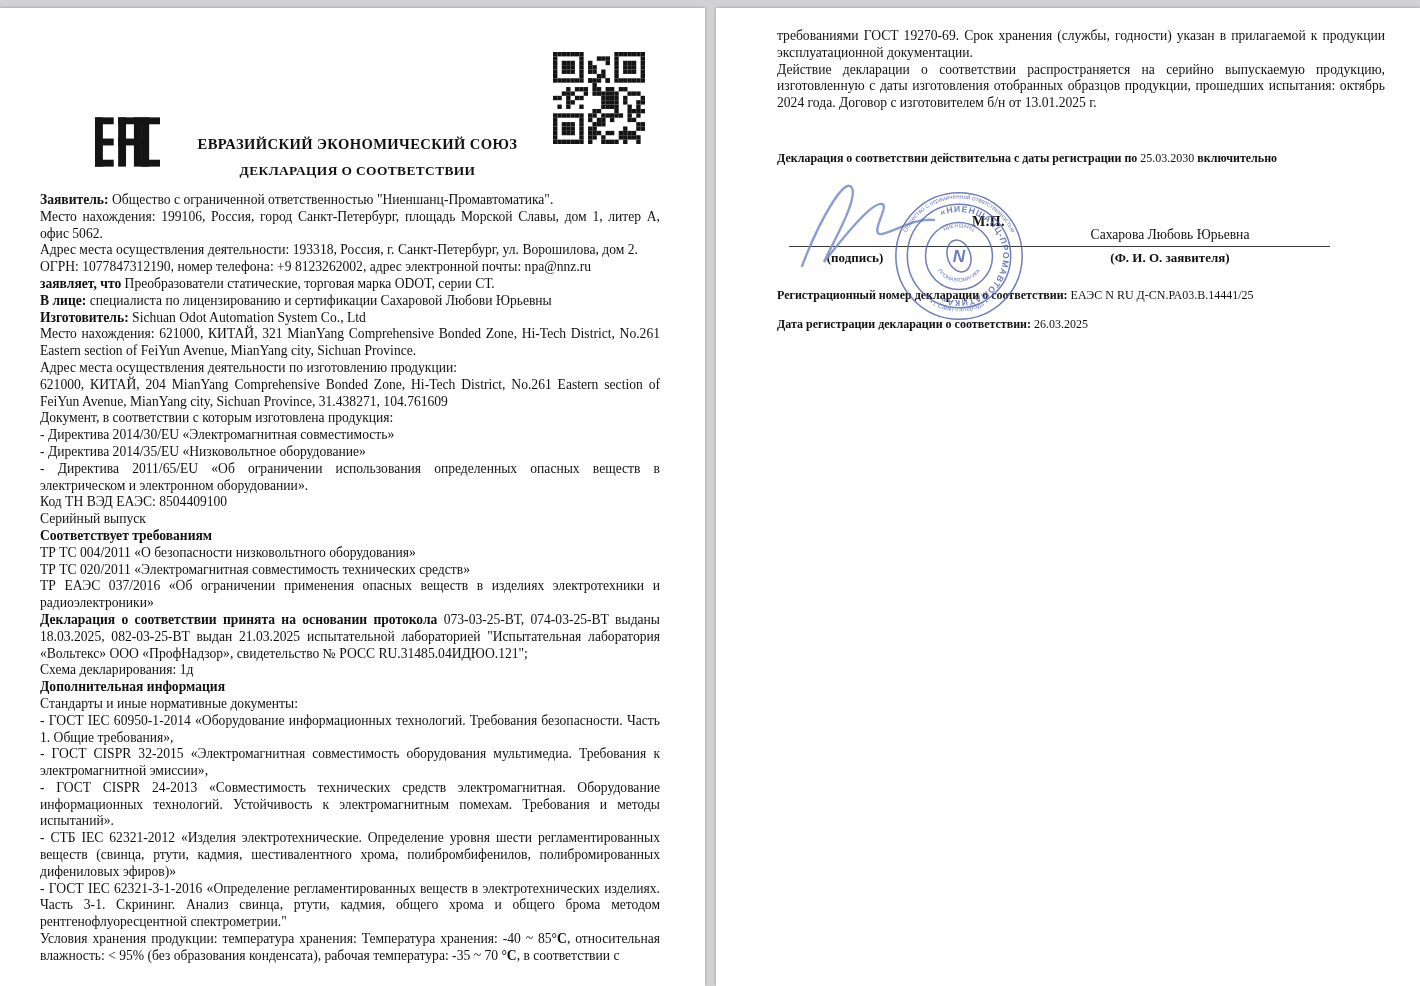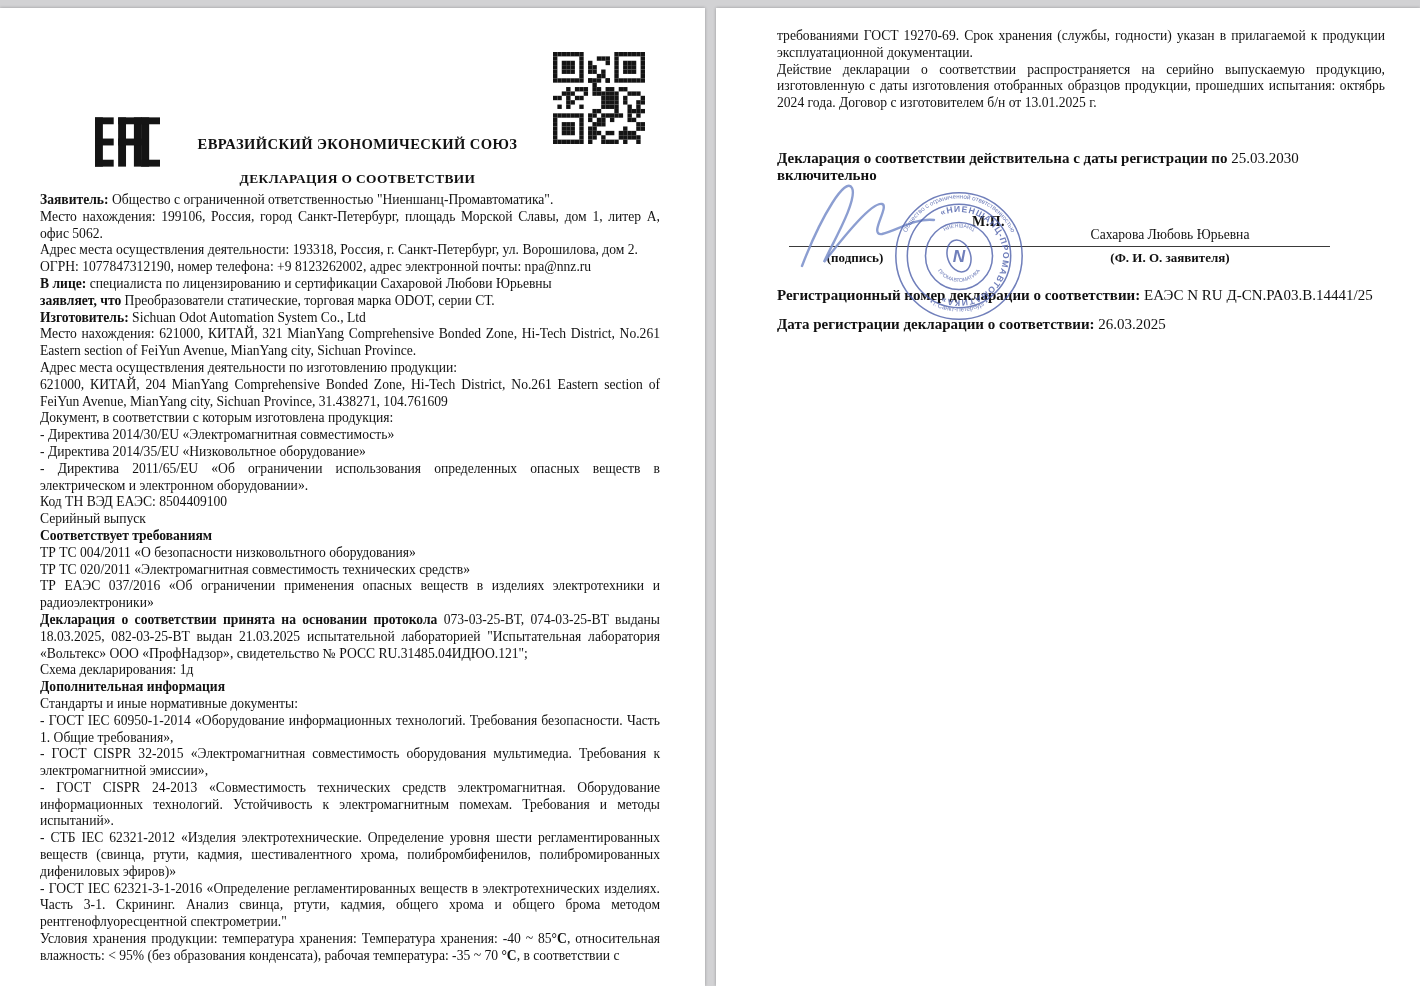--- a/index.html
+++ b/index.html
@@ -6,22 +6,22 @@
   .canvas{position:relative;width:1420px;height:986px;background:#d2d2d4;overflow:hidden;
           font-family:"Liberation Serif",serif;color:#111;}
   .page{position:absolute;top:8px;height:978px;background:#ffffff;box-shadow:0 0 3px rgba(0,0,0,.28);}
   #pageL{left:0;width:705px;}
   #pageR{left:716px;width:704px;}
   .abs{position:absolute;}
   p.doc{margin:0;text-align:justify;font-size:13.6px;line-height:16.8px;}
   .b{font-weight:bold;}
   .titles{text-align:center;font-family:Liberation Serif, serif;font-weight:bold;}
   .t1{font-size:14.6px;letter-spacing:.4px;}
-  .t2{font-size:13.4px;letter-spacing:.4px;margin-top:18px;}
-  .runs{font-size:15px;line-height:16.8px;}
+  .t2{font-size:13.4px;letter-spacing:.4px;margin-top:10px;}
+  .runs{font-size:12px;line-height:16.8px;}
   .rule{border-top:1.5px solid #3a3a3a;height:0;}
   .cap{font-weight:bold;font-size:13px;text-align:center;}
   .name{font-size:13.6px;text-align:center;}
   .mp{font-weight:bold;font-size:14px;letter-spacing:.5px;}
   svg text{font-family:"Liberation Sans",sans-serif;}
 </style>
 </head>
 <body>
 
 <div class="canvas">
@@ -276,22 +276,22 @@
     <div class="abs titles" style="left:40px;top:128px;width:635px">
       <div class="t1">ЕВРАЗИЙСКИЙ ЭКОНОМИЧЕСКИЙ СОЮЗ</div>
       <div class="t2">ДЕКЛАРАЦИЯ О СООТВЕТСТВИИ</div>
     </div>
 
     <div class="abs" style="left:40px;top:184px;width:620px">
         <p class="doc"><span class="b">Заявитель:</span><span> Общество с ограниченной ответственностью "Ниеншанц-Промавтоматика".</span></p>
         <p class="doc"><span>Место нахождения: 199106, Россия, город Санкт-Петербург, площадь Морской Славы, дом 1, литер А, офис 5062.</span></p>
         <p class="doc"><span>Адрес места осуществления деятельности: 193318, Россия, г. Санкт-Петербург, ул. Ворошилова, дом 2.</span></p>
         <p class="doc"><span>ОГРН: 1077847312190, номер телефона: +9 8123262002, адрес электронной почты: npa@nnz.ru</span></p>
+        <p class="doc"><span class="b">заявляет, что</span><span> Преобразователи статические, торговая марка ODOT, серии СТ.</span></p>
         <p class="doc"><span class="b">В лице:</span><span> специалиста по лицензированию и сертификации Сахаровой Любови Юрьевны</span></p>
-        <p class="doc"><span class="b">заявляет, что</span><span> Преобразователи статические, торговая марка ODOT, серии СТ.</span></p>
         <p class="doc"><span class="b">Изготовитель:</span><span> Sichuan Odot Automation System Co., Ltd</span></p>
         <p class="doc"><span>Место нахождения: 621000, КИТАЙ, 321 MianYang Comprehensive Bonded Zone, Hi-Tech District, No.261 Eastern section of FeiYun Avenue, MianYang city, Sichuan Province.</span></p>
         <p class="doc"><span>Адрес места осуществления деятельности по изготовлению продукции:</span></p>
         <p class="doc"><span>621000, КИТАЙ, 204 MianYang Comprehensive Bonded Zone, Hi-Tech District, No.261 Eastern section of FeiYun Avenue, MianYang city, Sichuan Province, 31.438271, 104.761609</span></p>
         <p class="doc"><span>Документ, в соответствии с которым изготовлена продукция:</span></p>
         <p class="doc"><span>- Директива 2014/30/EU «Электромагнитная совместимость»</span></p>
         <p class="doc"><span>- Директива 2014/35/EU «Низковольтное оборудование»</span></p>
         <p class="doc"><span>- Директива 2011/65/EU «Об ограничении использования определенных опасных веществ в электрическом и электронном оборудовании».</span></p>
         <p class="doc"><span>Код ТН ВЭД ЕАЭС: 8504409100</span></p>
         <p class="doc"><span>Серийный выпуск</span></p>

